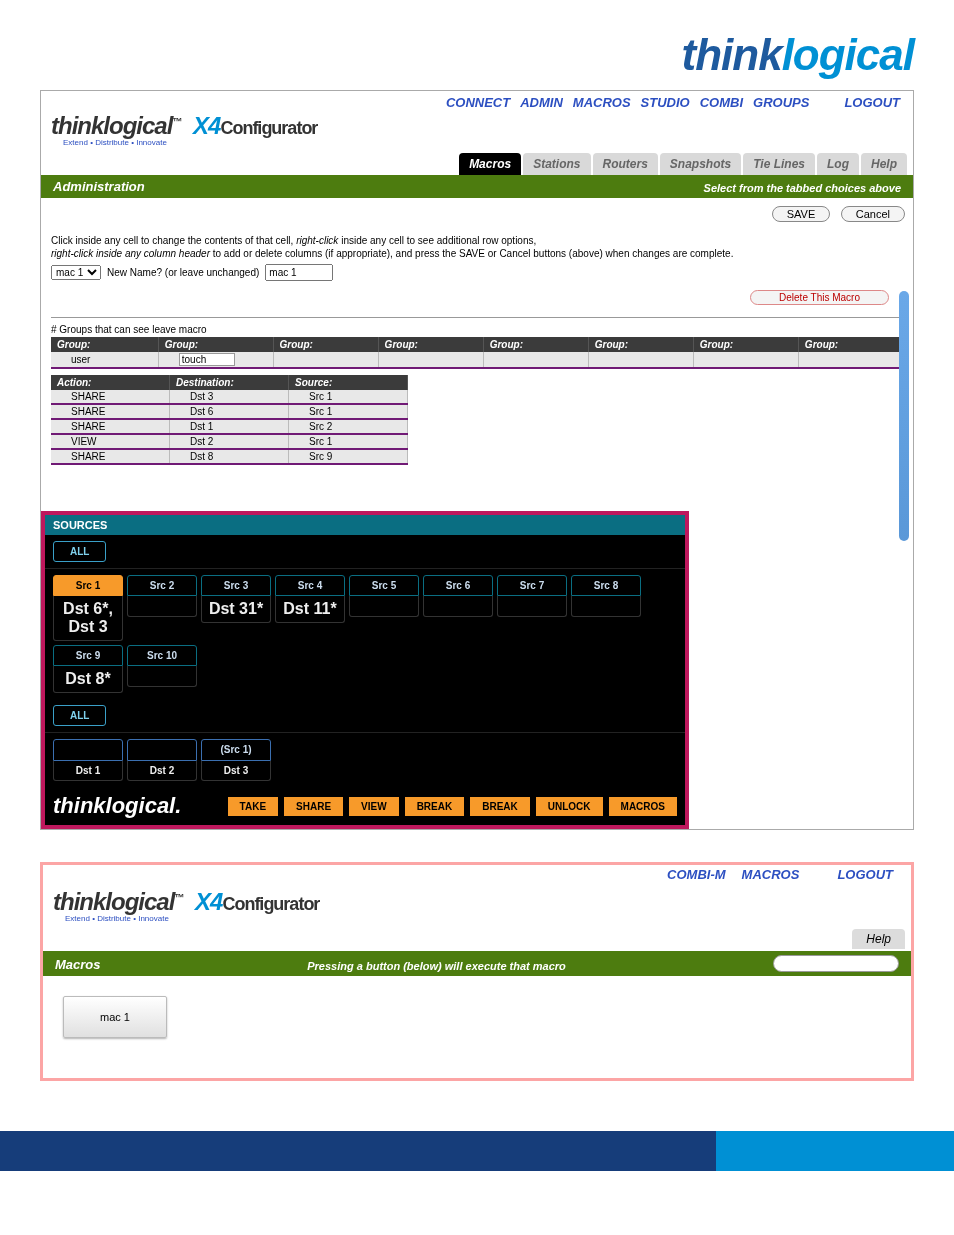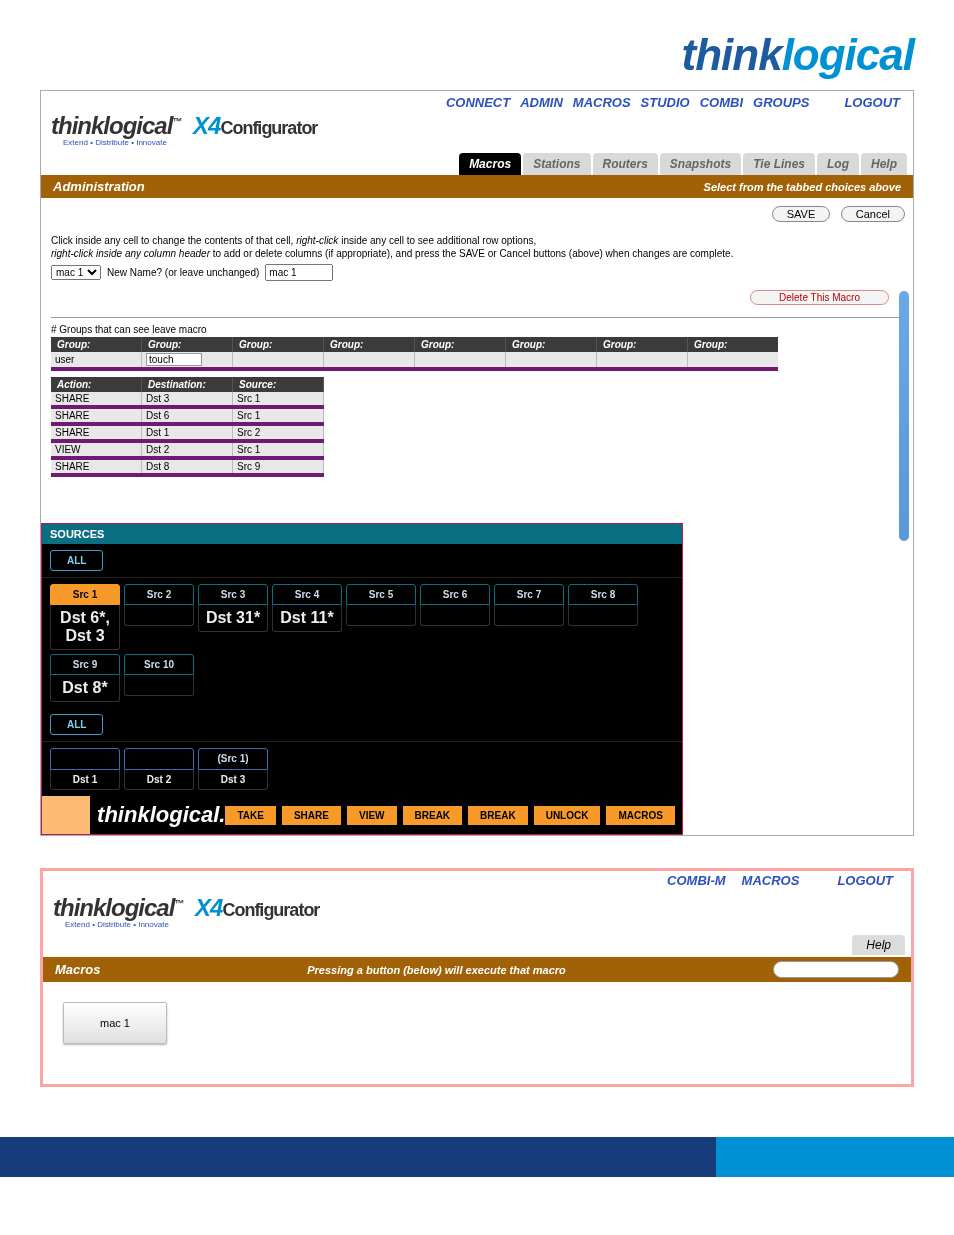--- a/index.html
+++ b/index.html
@@ -14,60 +14,60 @@
   .brand-row { display:flex; align-items:flex-end; padding:0 10px; }
   .brand { font-size:24px; font-weight:bold; font-style:italic; color:#333; letter-spacing:-1px; }
   .brand .lg { font-size:24px; }
   .brand .tm { font-size:10px; vertical-align:super; font-style:normal; }
   .brand .x4 { color:#0090d4; font-style:italic; font-weight:bold; margin-left:6px; }
   .brand .conf { color:#333; font-weight:bold; font-style:normal; font-size:18px; }
   .tagline { font-size:8px; color:#2c4fc1; margin:-2px 0 6px 12px; }
   .subtabs { display:flex; justify-content:flex-end; gap:2px; padding:0 6px; }
   .subtab { background:#d9d9d9; color:#666; font-size:12px; font-weight:bold; font-style:italic; padding:4px 10px; border-radius:4px 4px 0 0; cursor:pointer; }
   .subtab.active { background:#000; color:#fff; }
-  .blackbar { background:#a16207; color:#fff; display:flex; justify-content:space-between; align-items:center; padding:4px 12px; font-size:13px; }
+  .blackbar { background:#4d7c0f; color:#fff; display:flex; justify-content:space-between; align-items:flex-end; padding:4px 12px; font-size:13px; }
   .blackbar .lbl { font-weight:bold; font-style:italic; }
   .blackbar .hint { font-weight:bold; font-style:italic; font-size:11px; }
   .toolbar-right { text-align:right; padding:6px 8px; }
   .pill { display:inline-block; border:1px solid #888; border-radius:10px; padding:1px 14px; font-size:11px; background:#f4f4f4; cursor:pointer; margin-left:6px; }
   .pill.delete { color:#b00; border-color:#d88; font-size:10px; padding:1px 28px; }
   .scroll-indicator { position:absolute; right:4px; top:200px; width:10px; height:250px; background:linear-gradient(#6aa8e8, #5a98d8); border-radius:5px; }
   .instructions { font-size:10px; padding:6px 10px 2px 10px; line-height:1.3; }
   .instructions i { font-style:italic; }
   .macroname { padding:2px 10px; font-size:10px; display:flex; align-items:center; gap:6px; }
   .macroname select { font-size:10px; }
   .macroname input { font-size:10px; width:60px; }
   .delete-macro-row { text-align:right; padding:4px 10px 8px 0; margin-right:14px; }
   .hr { border-top:1px solid #999; margin:4px 10px 6px 10px; }
   .groups-label { font-size:10px; padding:0 10px; }
   table.grid { border-collapse:collapse; margin:2px 10px 6px 10px; font-size:10px; }
   table.grid th { background:#3b3b3b; color:#fff; font-style:italic; font-weight:bold; text-align:left; padding:2px 6px; border-right:1px solid #555; }
-  table.grid td { background:#e8e8e8; padding:1px 4px; border-right:1px solid #bbb; border-bottom:4px solid #701a75; }
+  table.grid td { background:#e8e8e8; padding:1px 20px; border-right:1px solid #bbb; border-bottom:2px solid #701a75; }
   table.grid input { border:1px solid #999; font-size:10px; width:50px; padding:0 2px; }
   table.grid.groups th, table.grid.groups td { width:78px; }
   table.grid.groups th:last-child, table.grid.groups td:last-child { border-right:none; }
   table.actions th { width:78px; }
   table.actions td { width:78px; }
 
   
-  .matrix { background:#fdba74; margin:30px 0 0 0; border:1px solid #be185d; }
+  .matrix { background:#15803d; margin:30px 0 0 0; border:4px solid #be185d; }
   .matrix-header { background:#0a6e82; color:#fff; font-size:11px; font-weight:bold; padding:4px 8px; }
   .matrix-header.dest { background:#3b6fb0; }
   .allrow { background:#000; padding:6px 8px; }
   .allbtn { display:inline-block; border:1px solid #3aa0c8; color:#7fd0ec; font-size:10px; font-weight:bold; padding:4px 16px; border-radius:3px; cursor:pointer; }
   .srcgrid { display:flex; flex-wrap:wrap; gap:4px; padding:6px 8px; background:#000; border-top:1px solid #222; }
   .src { width:70px; }
   .src-top { border:1px solid #0a6e82; background:#000; color:#cde; font-size:10px; text-align:center; padding:4px 0; border-radius:3px 3px 0 0; font-weight:bold; cursor:pointer; }
   .src-top.sel { background:#f79a2a; border-color:#f79a2a; color:#000; }
   .src-bot { border:1px solid #333; border-top:none; background:#000; color:#eee; font-size:16px; text-align:center; padding:4px 0; border-radius:0 0 3px 3px; cursor:pointer; font-weight:bold; min-height:12px; }
   .dstgrid { display:flex; flex-wrap:wrap; gap:4px; padding:6px 8px; background:#000; border-top:1px solid #222; }
   .dst { width:70px; }
   .dst-top { border:1px solid #3b6fb0; background:#000; color:#cde; font-size:10px; text-align:center; padding:4px 0; border-radius:3px 3px 0 0; font-weight:bold; min-height:12px; cursor:pointer; }
   .dst-bot { border:1px solid #333; border-top:none; background:#000; color:#eee; font-size:10px; text-align:center; padding:4px 0; border-radius:0 0 3px 3px; font-weight:bold; cursor:pointer; }
-  .matrix-footer { display:flex; align-items:center; justify-content:center; padding:6px 8px; background:#000;margin-left:48px; }
+  .matrix-footer { display:flex; align-items:center; justify-content:space-between; padding:6px 8px; background:#000; }
   .matrix-footer .ml { color:#fff; font-style:italic; font-weight:bold; font-size:22px; }
   .matrix-footer .btns { display:flex; gap:6px; }
   .mbtn { background:#f79a2a; color:#000; font-size:10px; font-weight:bold; padding:4px 12px; border-radius:0; cursor:pointer; }
 
   
   .panel3 { margin-top:32px; border:3px solid #fca5a5; }
   .topnav3 { text-align:right; padding:2px 10px; font-size:13px; font-weight:bold; color:#2c4fc1; font-style:italic; }
   .topnav3 span { margin:0 8px; cursor:pointer; }
   .topnav3 .logout { margin-left:30px; }
   .help3 { text-align:right; padding:0 6px 2px 0; }

